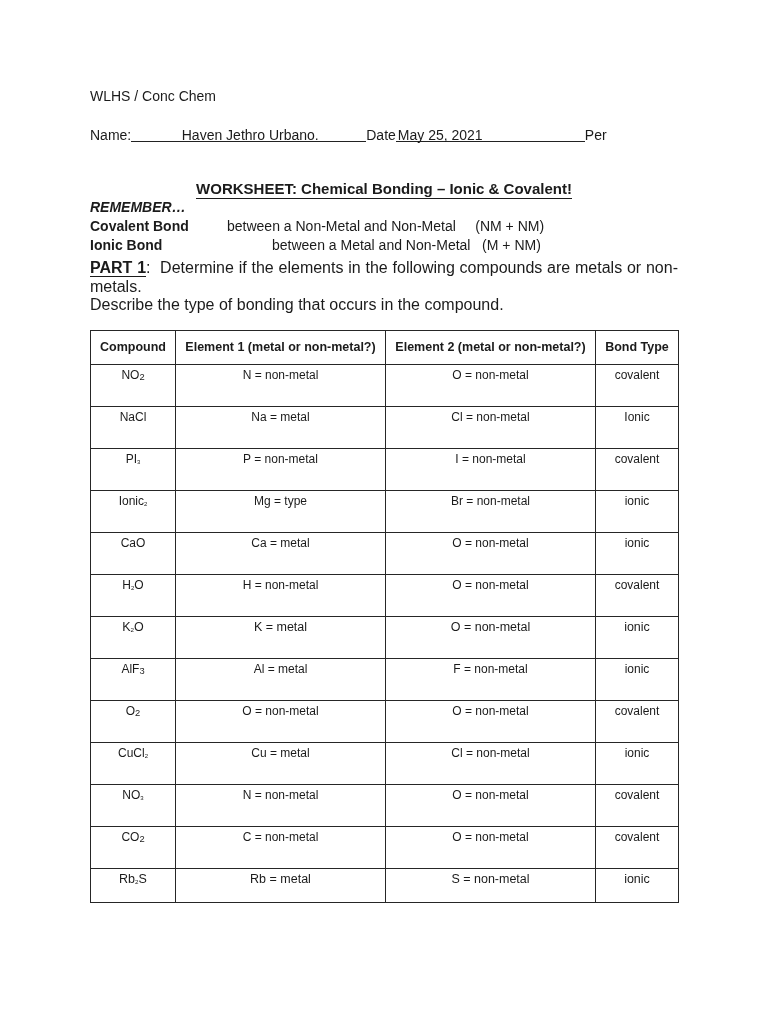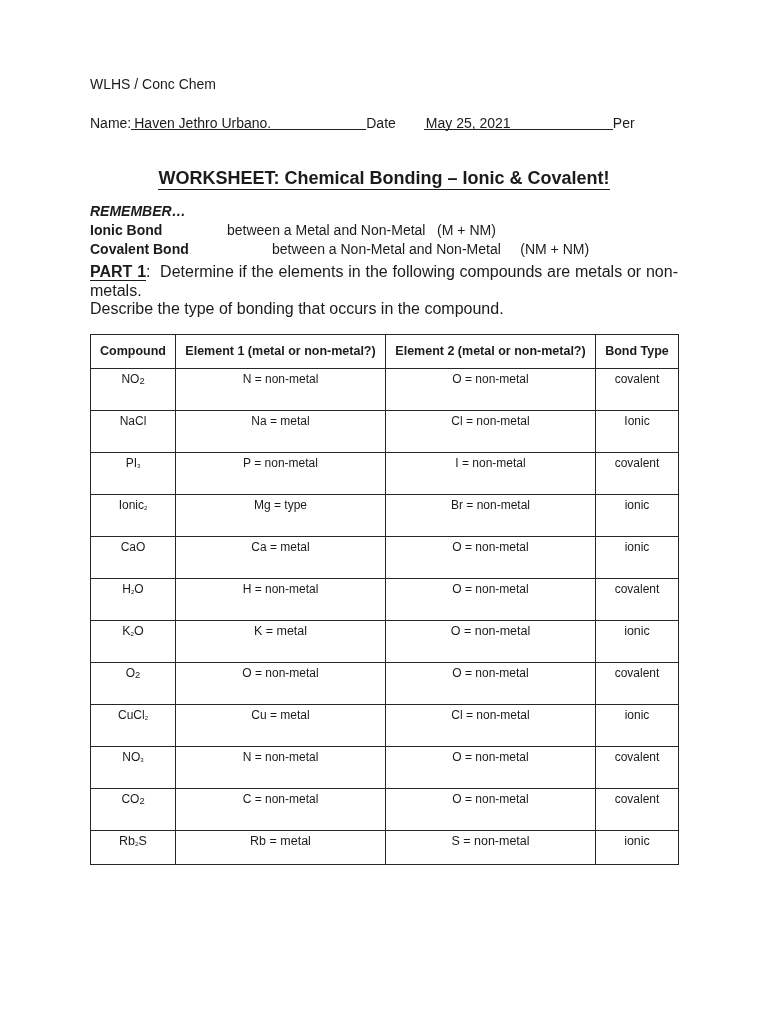--- a/index.html
+++ b/index.html
@@ -6,48 +6,48 @@
   .page{
     position:relative;
     width:768px;height:1024px;
     background:#ffffff;
     font-family:"Liberation Sans","DejaVu Sans",sans-serif;
     color:#1b1b1b;
     overflow:hidden;
   }
   .content{
     position:absolute;
-    left:90px;top:76px;
+    left:90px;top:88px;
     width:588px;
   }
   .course-line{font-size:14px;}
   .name-line{
     margin-top:23px;
     font-size:14px;
     white-space:nowrap;
   }
   .fill{
     display:inline-block;
     border-bottom:1.5px solid #222;
     vertical-align:baseline;
     height:15px;
   }
-  .name-fill{width:235px;padding-left:3px;box-sizing:border-box;}
-  .date-fill{width:189px;padding-left:2px;box-sizing:border-box;margin-left:28px;}
+  .name-fill{width:235px;padding-left:3px;box-sizing:border-box;text-align:center;}
+  .date-fill{width:189px;padding-left:2px;box-sizing:border-box;}
   .doc-title{
     margin-top:37px;
     text-align:center;
   }
   .doc-title span{
-    font-size:18px;
+    font-size:15px;
     font-weight:bold;
     border-bottom:1.5px solid #1b1b1b;
     padding-bottom:1px;
   }
-  .remember{margin-top:13px;font-size:14px;line-height:19px;}
+  .remember{font-size:14px;line-height:19px;}
   .remember-heading{font-weight:bold;font-style:italic;}
   .remember-item .term{
     display:inline-block;
     font-weight:bold;
     min-width:137px;
   }
   .remember-item .definition{white-space:pre;}
   .remember-item:nth-of-type(3) .definition{margin-left:45px;}
   .part1{
     margin-top:4px;
@@ -103,22 +103,22 @@
     <div class="course-line">WLHS / Conc Chem</div>
 
     <div class="name-line"><span>Name:</span><span class="fill name-fill"><span>Haven Jethro Urbano.</span></span><span>Date</span><span class="fill date-fill"><span>May 25, 2021</span></span><span>Per</span></div>
 
     <div class="doc-title">
       <span>WORKSHEET: Chemical Bonding – Ionic &amp; Covalent!</span>
     </div>
 
     <div class="remember">
       <div class="remember-heading">REMEMBER…</div>
+      <div class="remember-item"><span class="term">Covalent Bond</span><span class="definition">between a Non-Metal and Non-Metal     (NM + NM)</span></div>
       <div class="remember-item"><span class="term">Ionic Bond</span><span class="definition">between a Metal and Non-Metal   (M + NM)</span></div>
-      <div class="remember-item"><span class="term">Covalent Bond</span><span class="definition">between a Non-Metal and Non-Metal     (NM + NM)</span></div>
     </div>
 
     <div class="part1">
       <div class="line1"><span class="part1-label">PART 1</span><span>:  Determine if the elements in the following compounds are metals or non-metals.</span></div>
       <div class="line2">Describe the type of bonding that occurs in the compound.</div>
     </div>
 
     <table class="bonding">
       <colgroup>
         <col class="c-compound">
@@ -171,20 +171,26 @@
             <td>O = non-metal</td>
             <td>covalent</td>
           </tr>
           <tr class="small-text">
             <td><span>K</span><span class="sub-small">2</span><span>O</span></td>
             <td>K = metal</td>
             <td>O = non-metal</td>
             <td>ionic</td>
           </tr>
           <tr>
+            <td><span>AlF</span><span class="sub-large">3</span></td>
+            <td>Al = metal</td>
+            <td>F = non-metal</td>
+            <td>ionic</td>
+          </tr>
+          <tr>
             <td><span>O</span><span class="sub-large">2</span></td>
             <td>O = non-metal</td>
             <td>O = non-metal</td>
             <td>covalent</td>
           </tr>
           <tr>
             <td><span>CuCl</span><span class="sub-small">2</span></td>
             <td>Cu = metal</td>
             <td>Cl = non-metal</td>
             <td>ionic</td>

